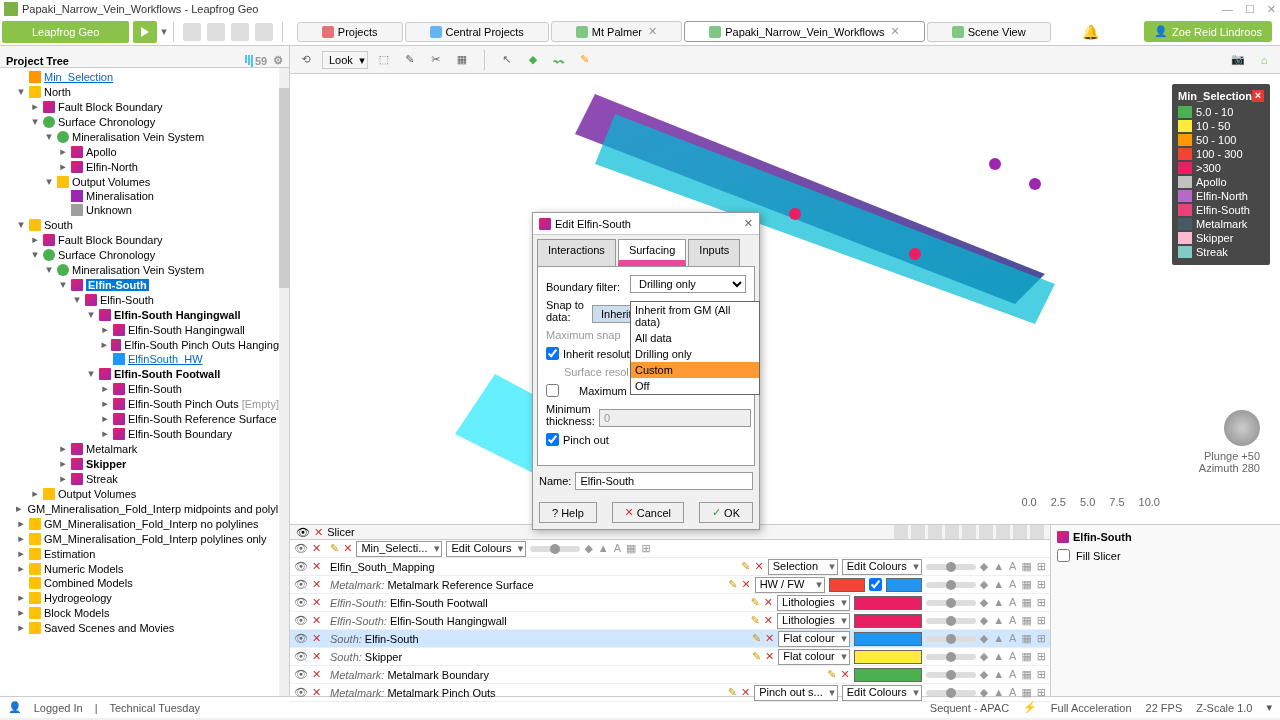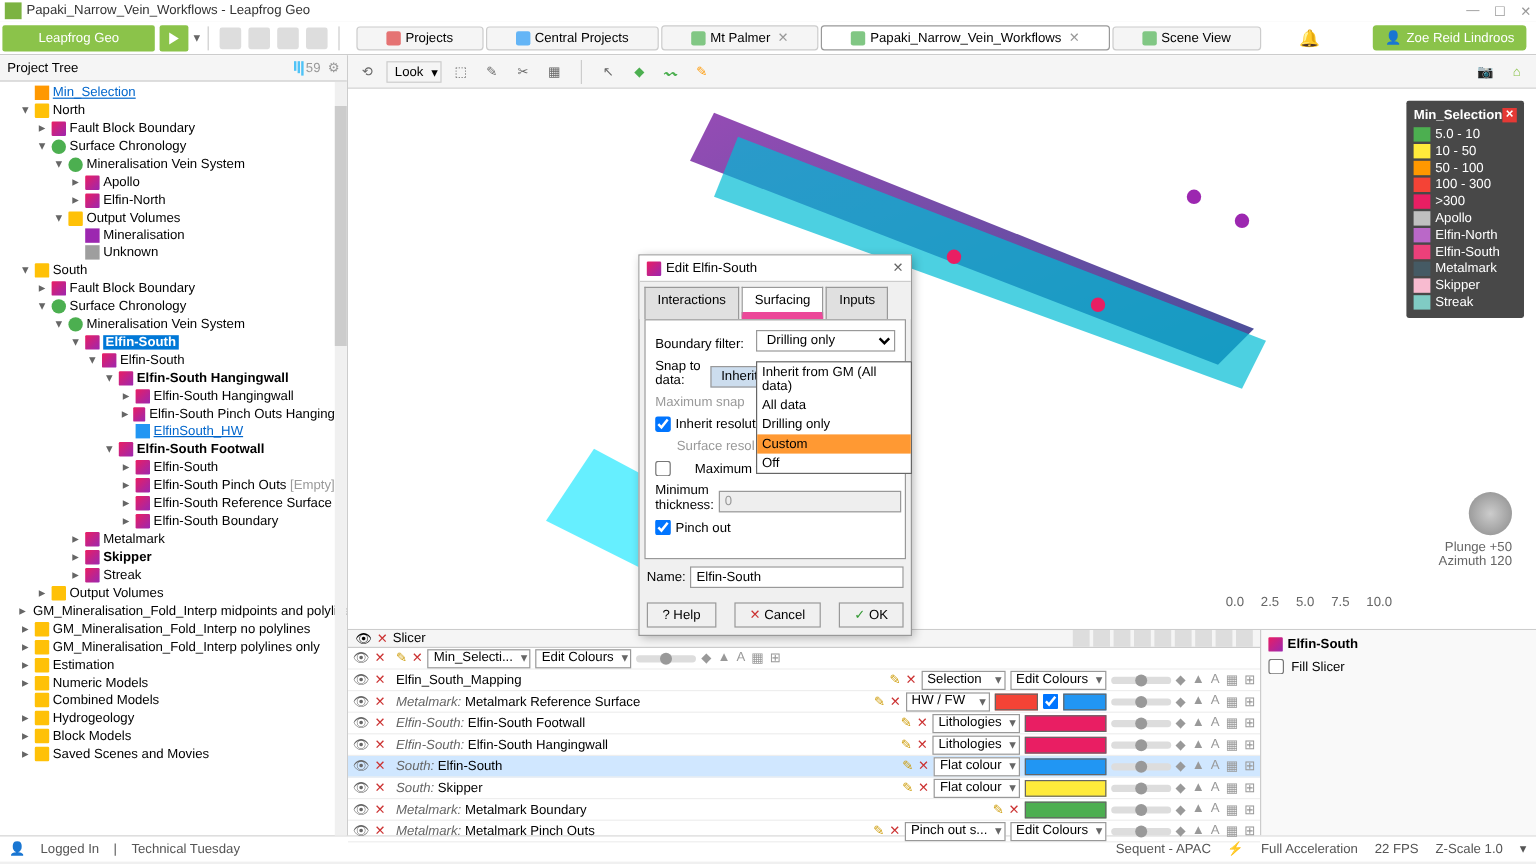--- a/index.html
+++ b/index.html
@@ -19,21 +19,21 @@
 .tabs-area { display: flex; align-items: center; gap: 2px; margin-left: 8px; }
 .doc-tab { display: flex; align-items: center; padding: 3px 24px; background: #f5f5f5; border: 1px solid #ccc; border-radius: 3px; gap: 4px; }
 .doc-tab.active { background: #fff; border-color: #999; }
 .tab-icon { width: 12px; height: 12px; }
 .tab-close { color: #999; margin-left: 2px; }
 .user-badge { margin-left: auto; background: #8bc34a; color: #fff; padding: 4px 10px; border-radius: 3px; margin-right: 8px; display: flex; align-items: center; gap: 4px; }
 .bell-icon { margin-left: auto; margin-right: 12px; color: #666; font-size: 14px; }
 
 .main-area { display: flex; height: 650px; }
 .left-pane { width: 290px; background: #fff; border-right: 1px solid #ccc; display: flex; flex-direction: column; }
-.pane-header { height: 22px; background: #f5f5f5; border-bottom: 1px solid #ccc; display: flex; align-items: center; padding: 0 6px; font-weight: normal; }
+.pane-header { height: 22px; background: #f5f5f5; border-bottom: 1px solid #ccc; display: flex; align-items: flex-end; padding: 0 6px; font-weight: bold; }
 .pane-header .num { margin-left: auto; color: #999; display: flex; align-items: center; gap: 2px; }
 .bars { display: flex; gap: 1px; }
 .bars span { width: 2px; background: #4fc3f7; }
 .bars span:nth-child(1){height:8px;} .bars span:nth-child(2){height:10px;} .bars span:nth-child(3){height:12px;}
 
 .tree { flex: 1; overflow: auto; padding: 2px; position: relative; }
 .tree-scroll { position: absolute; right: 0; top: 0; width: 10px; height: 100%; background: #f0f0f0; }
 .tree-scroll-thumb { position: absolute; right: 0; top: 20px; width: 10px; height: 200px; background: #ccc; }
 .tree ul { list-style: none; padding-left: 14px; }
 .tree li { padding: 1px 0; white-space: nowrap; display: flex; align-items: center; gap: 3px; }
@@ -483,21 +483,21 @@
             </div>
             <div class="legend-row">
               <span class="legend-swatch" style="background:#80cbc4"></span>
               <span>Streak</span>
             </div>
           </div>
       </div>
       <div class="compass">
         <div class="compass-ball"></div>
         <div>Plunge +50</div>
-        <div>Azimuth 120</div>
+        <div>Azimuth 280</div>
       </div>
       <div class="scale-bar" id="scale-bar">
           <span>0.0</span>
           <span>2.5</span>
           <span>5.0</span>
           <span>7.5</span>
           <span>10.0</span>
         </div>
     </div>
 

